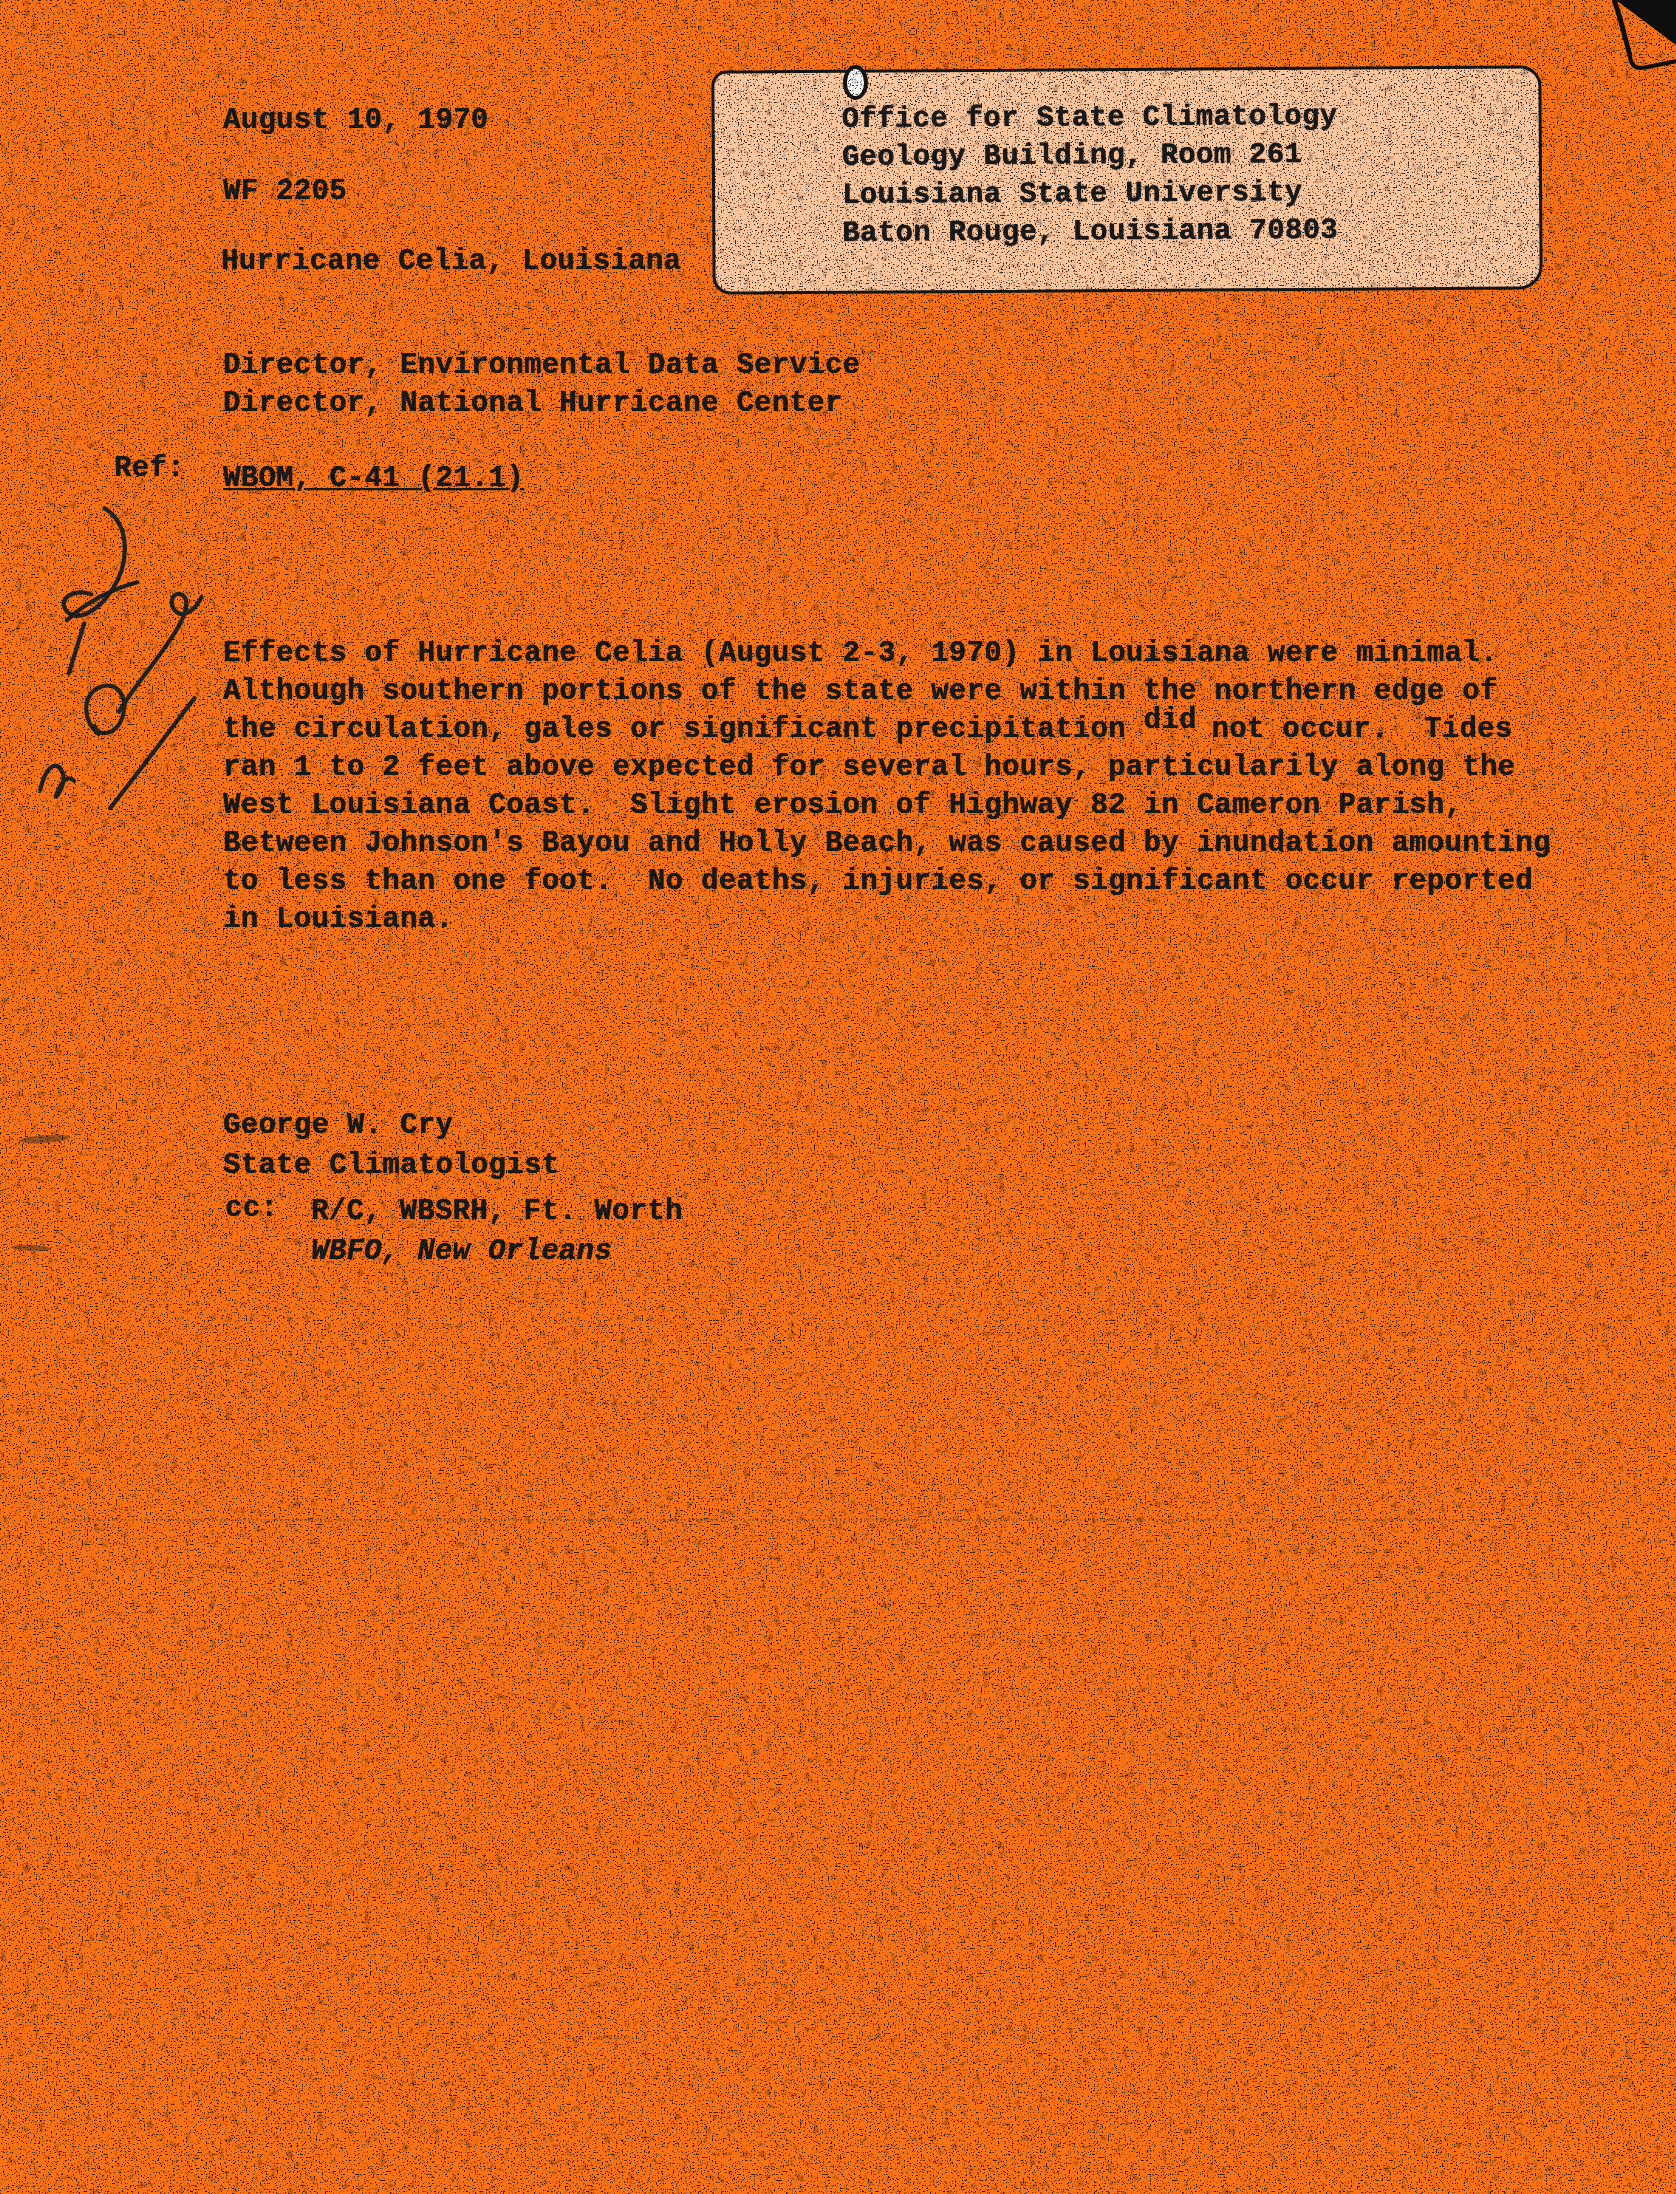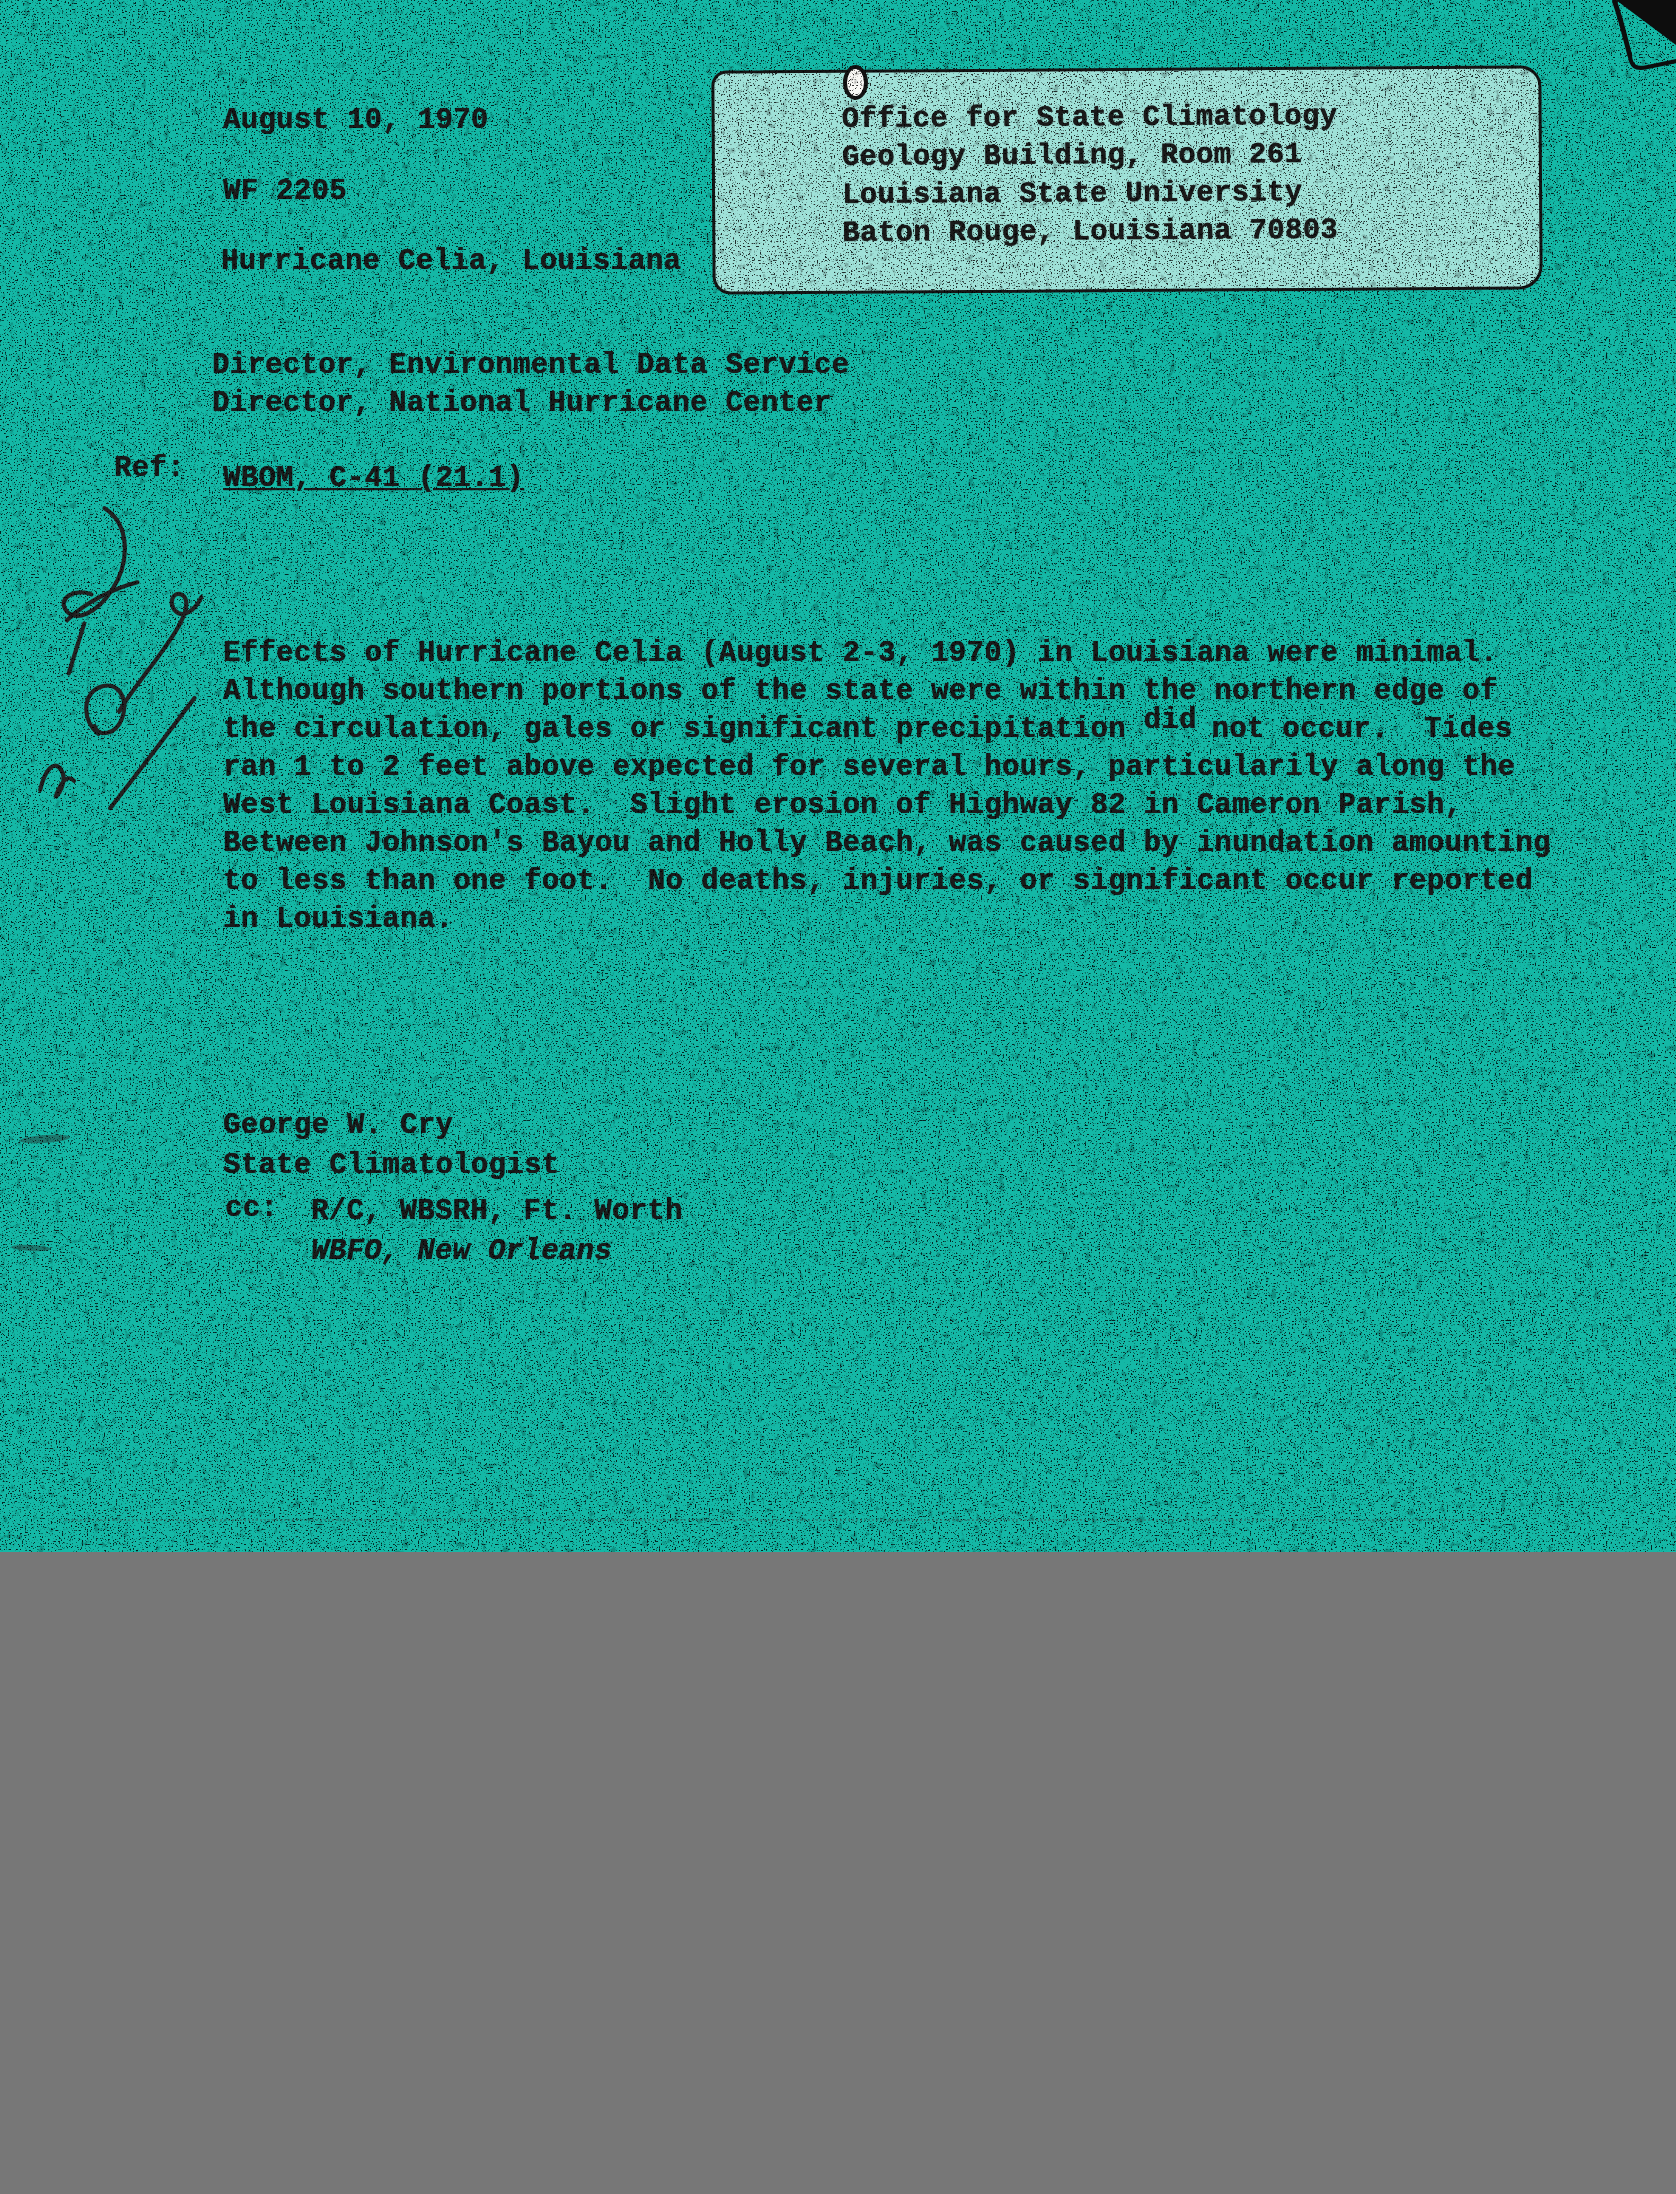--- a/index.html
+++ b/index.html
@@ -1,20 +1,20 @@
 <!DOCTYPE html>
 <html style="font-size:11px"><head>
 <meta charset="utf-8">
 <style>
   html, body { margin: 0; padding: 0; background: #777; }
   .page {
     position: relative;
     width: 1677px;
-    height: 1552px;
-    background: #14b8a6;
+    height: 2194px;
+    background: #f97316;
     overflow: hidden;
     font-family: "Liberation Mono", "DejaVu Sans Mono", monospace;
     color: #1b1b1b;
   }
   .t {
     position: absolute;
     white-space: pre;
     font-size: 29px;
     font-weight: 700;
     letter-spacing: 0.3px;
@@ -80,21 +80,21 @@
   <div class="address-box">
     <div class="inner">
       <div class="ln t" style="position:static;">Office for State Climatology</div>
       <div class="ln t" style="position:static;">Geology Building, Room 261</div>
       <div class="ln t" style="position:static;">Louisiana State University</div>
       <div class="ln t" style="position:static;">Baton Rouge, Louisiana 70803</div>
     </div>
   </div>
   <div class="hole"></div>
 
-  <div class="block" style="left:212px; top:347px;">
+  <div class="block" style="left:223px; top:347px;">
     <div class="ln">Director, Environmental Data Service</div>
     <div class="ln">Director, National Hurricane Center</div>
   </div>
 
   <div class="t" style="left:114px; top:452px;">Ref:</div>
   <div class="t" style="left:223px; top:462px;text-decoration:underline;">WBOM, C-41 (21.1)</div>
 
   <div class="block" style="left:223px; top:635px;">
     <div class="ln">Effects of Hurricane Celia (August 2-3, 1970) in Louisiana were minimal.</div>
     <div class="ln">Although southern portions of the state were within the northern edge of</div>

